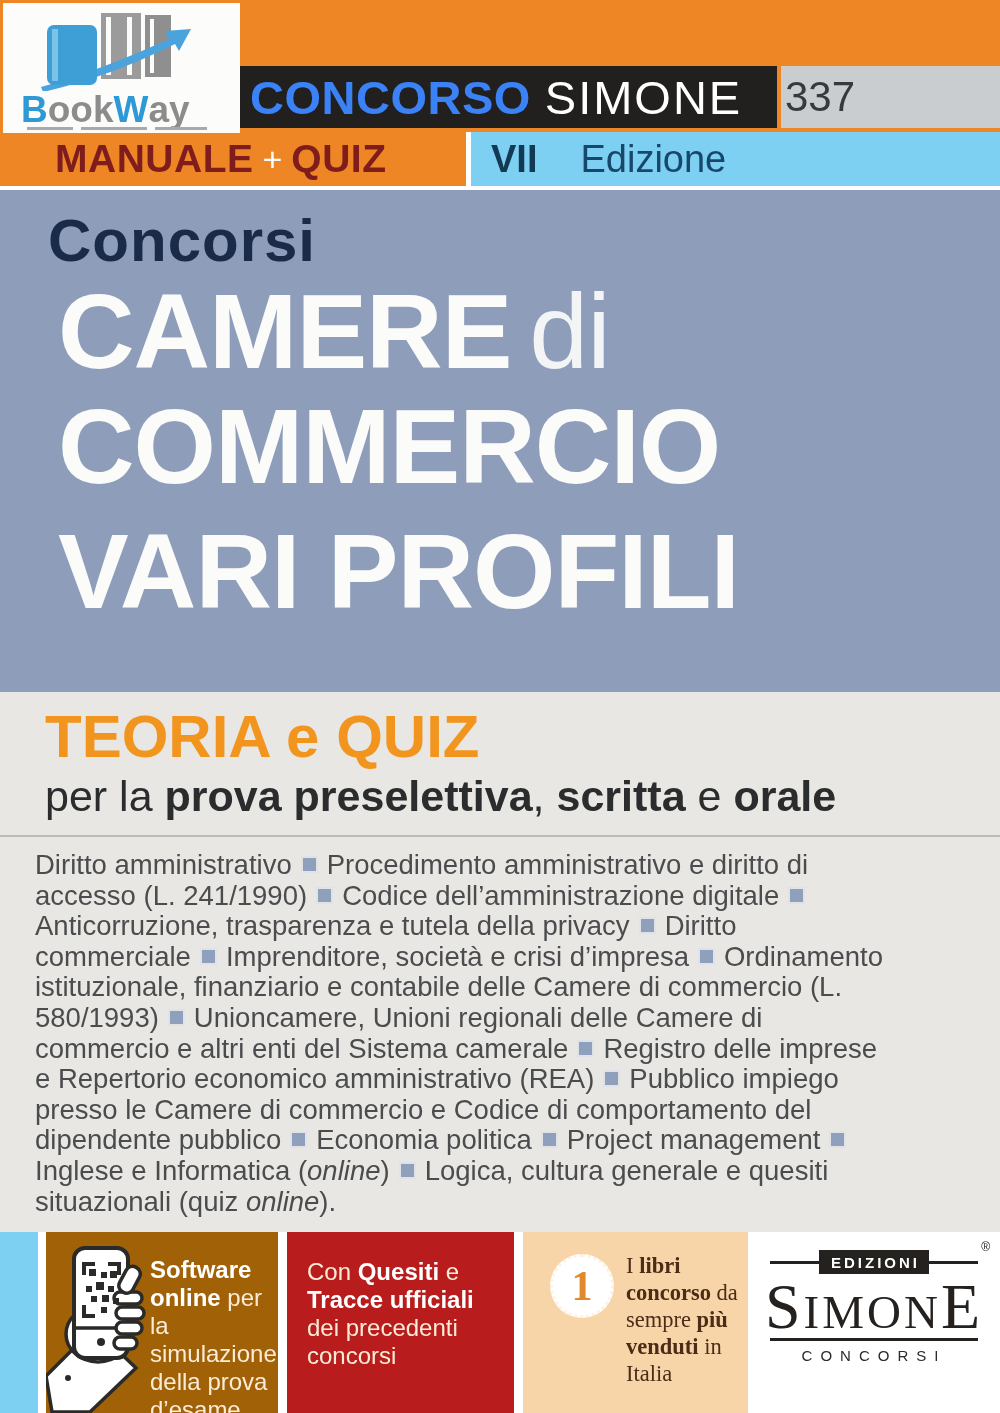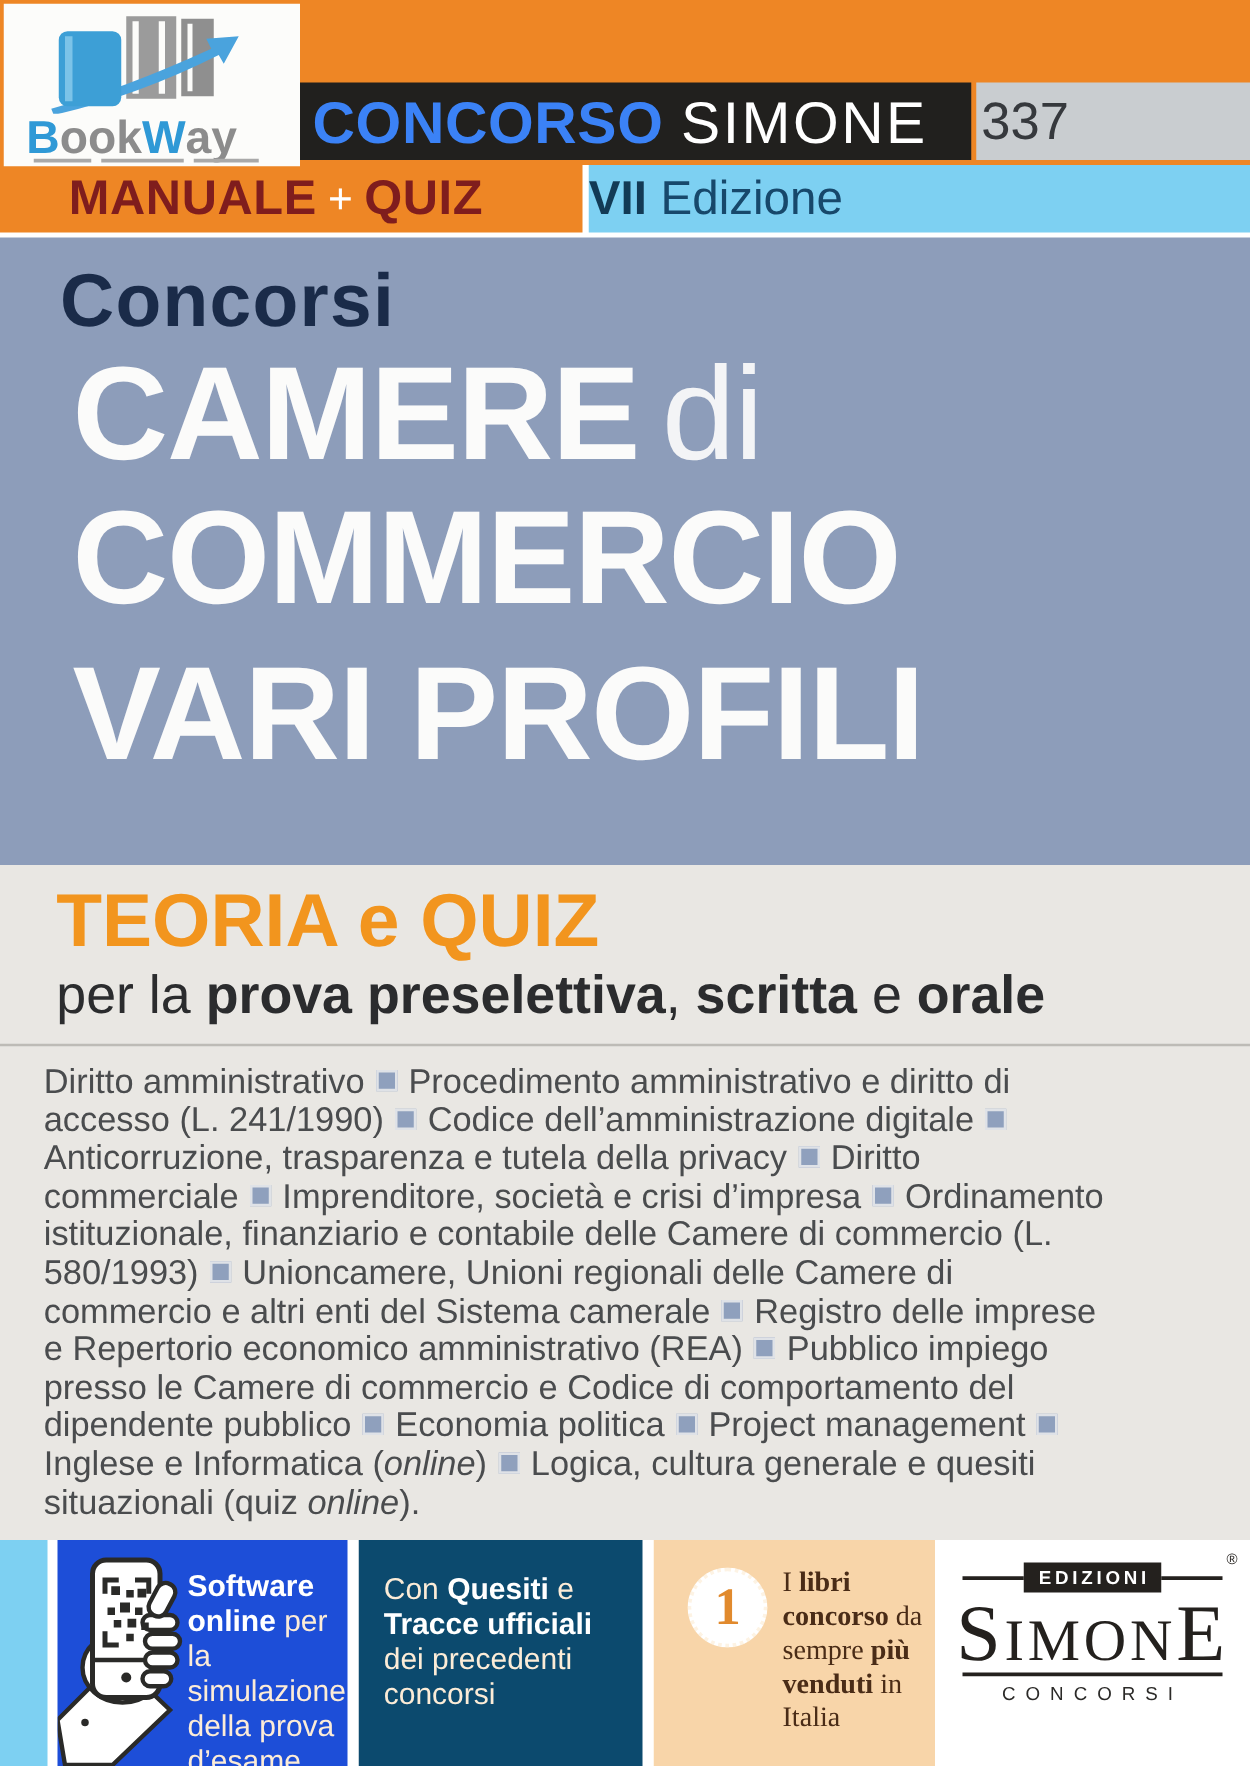--- a/index.html
+++ b/index.html
@@ -14,21 +14,21 @@
   .black-bar .heavy{color:#3b82f6;font-weight:bold;font-size:47px;letter-spacing:.5px;}
   .black-bar .light{color:#fff;font-weight:normal;font-size:47px;letter-spacing:2px;margin-left:14px;}
   .code-box{position:absolute;left:781px;top:66px;width:219px;height:62px;background:#c9cdd0;
     display:flex;align-items:center;padding-left:4px;box-sizing:border-box;
     color:#36393d;font-size:42px;}
   .format-bar{position:absolute;left:0;top:132px;width:466px;height:54px;background:#ee8625;
     display:flex;align-items:center;padding-left:55px;box-sizing:border-box;white-space:nowrap;}
   .format-bar .fb{color:#7f1d1d;font-weight:bold;font-size:39px;letter-spacing:.5px;}
   .format-bar .plus{color:#fff;font-weight:normal;font-size:34px;margin:0 9px;}
   .edition-bar{position:absolute;left:471px;top:132px;width:529px;height:54px;background:#7dd0f2;
-    display:flex;align-items:center;box-sizing:border-box;white-space:nowrap;}
+    display:flex;align-items:center;padding-left:20px;box-sizing:border-box;white-space:nowrap;gap:32px;}
   .edition-bar .eb{color:#123a55;font-weight:bold;font-size:38px;}
   .edition-bar .er{color:#17486b;font-weight:normal;font-size:38px;margin-left:11px;}
   
   .watermark{position:absolute;left:3px;top:3px;width:237px;height:130px;background:#fcfcfa;z-index:5;}
   .wm-art{position:absolute;left:36px;top:8px;}
   .wm-word{position:absolute;left:18px;top:86px;display:flex;align-items:baseline;
     font-weight:bold;font-size:37px;letter-spacing:0;}
   .wm-word .blue{color:#2f99d6;}
   .wm-word .gray{color:#8c8c8c;}
   .wm-dashes{position:absolute;left:24px;top:124px;display:flex;gap:8px;}
@@ -48,22 +48,22 @@
   .divider{position:absolute;left:0;top:143px;width:1000px;height:2px;background:#bdbbb6;}
   .topics{position:absolute;left:35px;top:158px;width:858px;color:#4a4c4e;
     font-size:27.5px;line-height:30.6px;margin:0;}
   .topics i{font-style:italic;}
   .sq{display:inline-block;width:13px;height:13px;background:#8fa0bd;
     border:2px solid #dfe2e7;margin:0 9px;transform:translateY(-1px);}
   
   .footer{position:absolute;left:0;top:1232px;width:1000px;height:181px;background:#ffffff;}
   .strip-blue{position:absolute;left:0;top:0;width:38px;height:181px;background:#7dd0f2;}
   .fbox{position:absolute;top:0;height:181px;box-sizing:border-box;overflow:hidden;}
-  .box1{left:46px;width:232px;background:#1d4ed8;}
-  .box2{left:287px;width:227px;background:#0c4a6e;padding:26px 14px 0 20px;}
+  .box1{left:46px;width:232px;background:#a16207;}
+  .box2{left:287px;width:227px;background:#b91c1c;padding:26px 14px 0 20px;}
   .box3{left:523px;width:225px;background:#f8d5a9;}
   .box4{left:748px;width:252px;background:#ffffff;}
   .soft-text{color:#fcecd7;font-size:24px;line-height:28px;}
   .soft-text b{color:#ffffff;font-weight:bold;}
   .box1-text{position:absolute;left:104px;top:24px;width:122px;}
   .icon-phone{position:absolute;left:0;top:10px;}
   .rank-circle{position:absolute;left:27px;top:22px;width:58px;height:58px;border-radius:50%;
     background:#ffffff;border:3px dotted #fdf3e4;display:flex;align-items:center;justify-content:center;
     color:#e18a2d;font-family:"Liberation Serif",serif;font-weight:bold;font-size:42px;}
   .box3-text{position:absolute;left:103px;top:20px;width:120px;color:#4a2c17;

